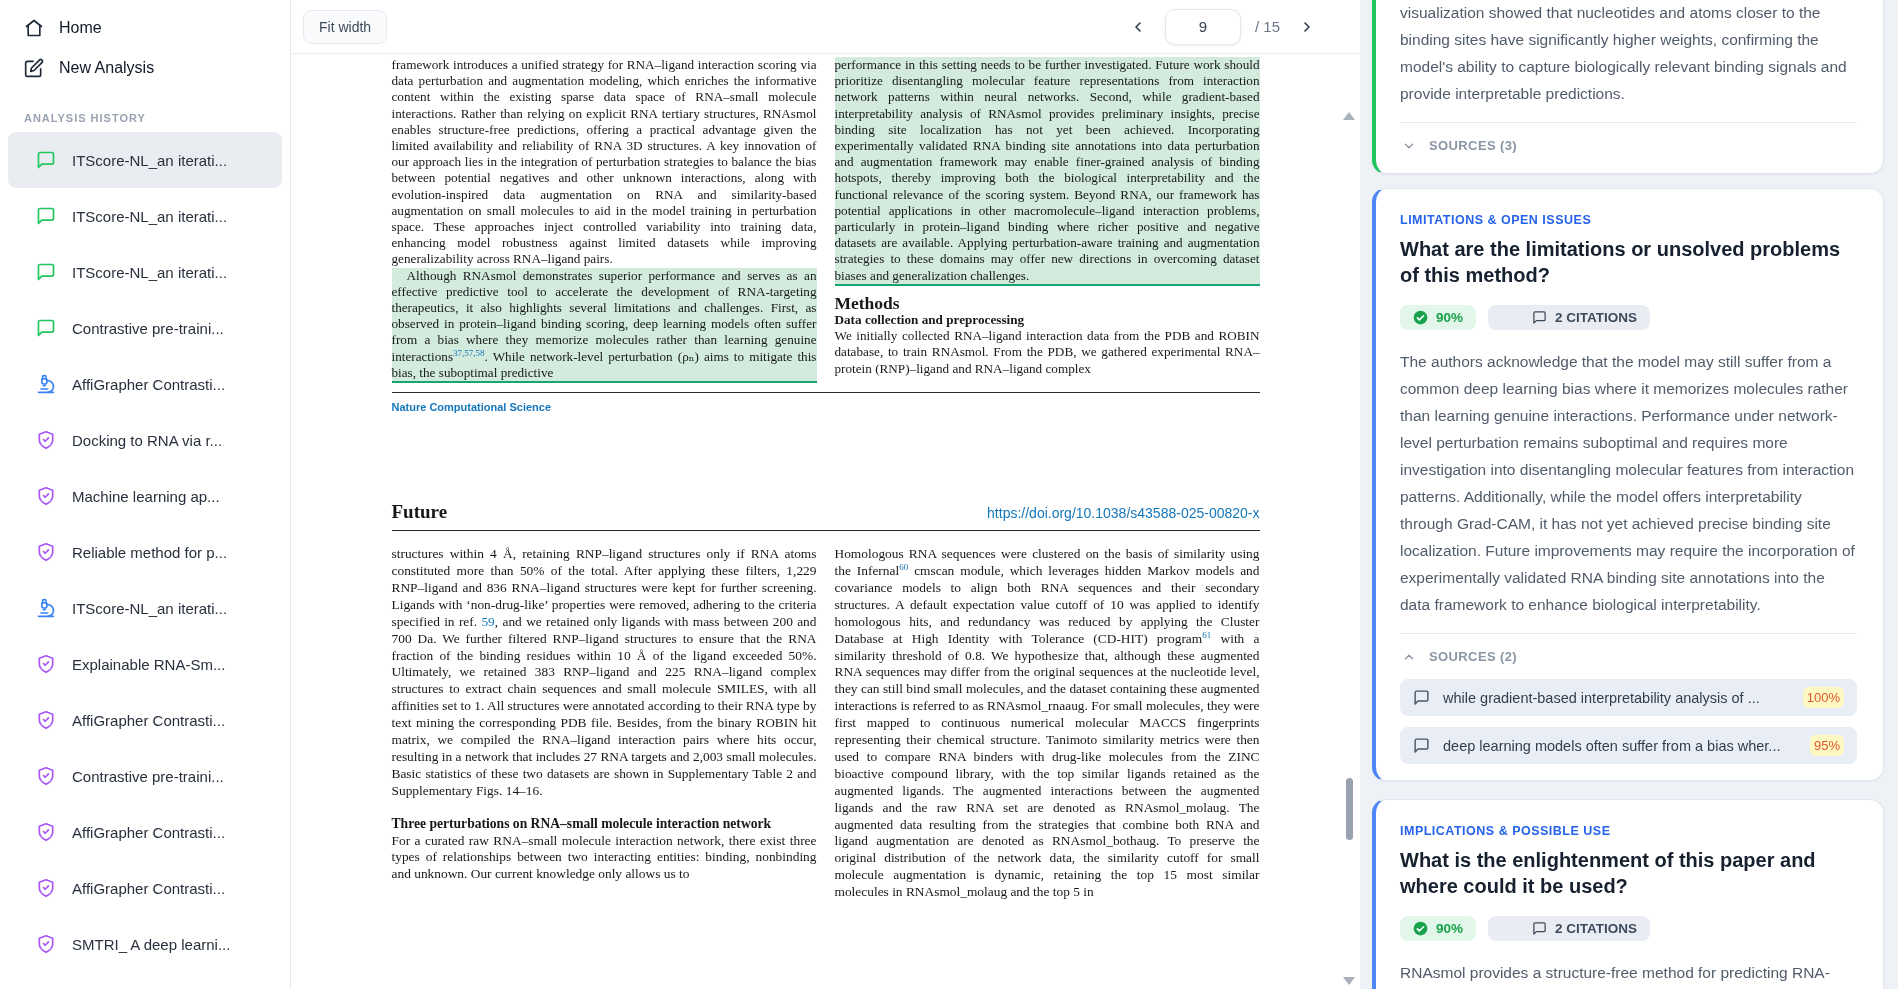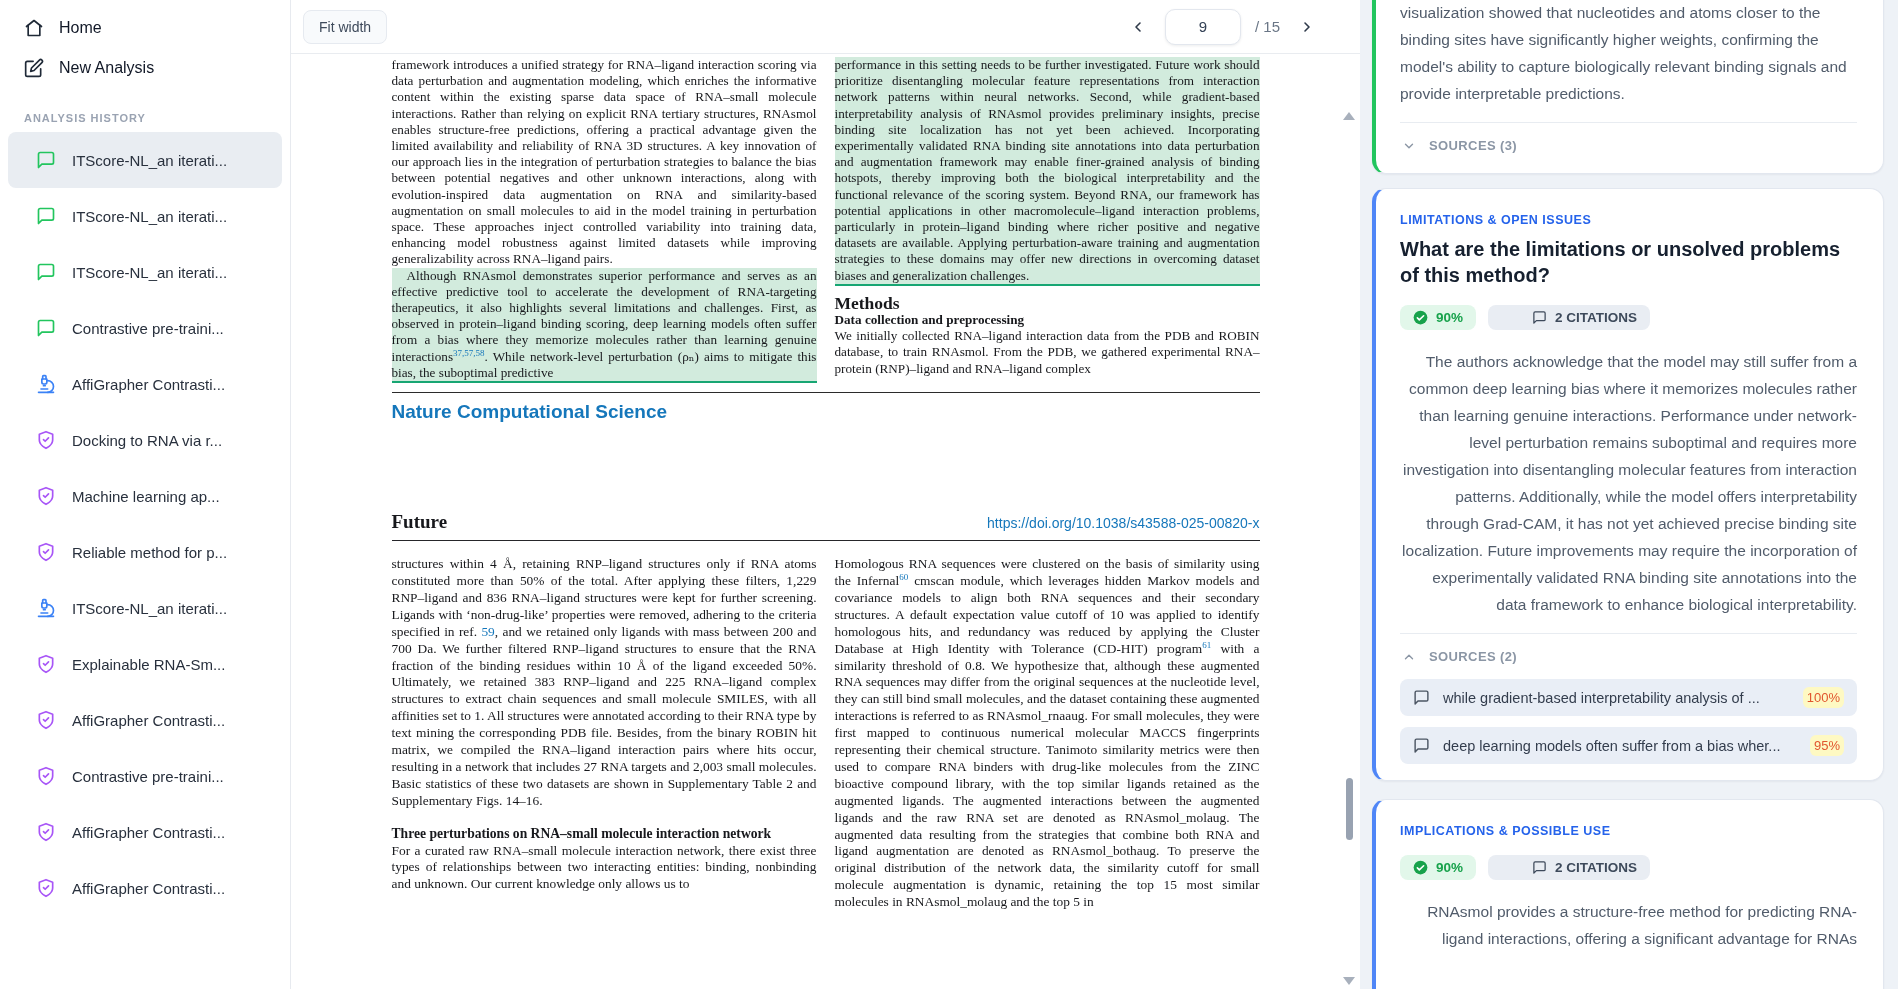--- a/index.html
+++ b/index.html
@@ -37,21 +37,21 @@
   .col { width:425px; font-size:13.2px; line-height:16.2px; text-align:justify; }
   .page9 .cols { padding-top:3px; }
   .hl { background:#d2ebdd; }
   .hl-ul { border-bottom:2.5px solid #17a673; }
   .indent { text-indent:15px; }
   sup.ref { color:#1577bb; font-size:9px; line-height:0; }
   .ref-inline { color:#1577bb; }
   .methods-h { font-size:17.5px; font-weight:700; text-align:left; margin:9px 0 1px; }
   .methods-sub { font-weight:700; text-align:left; }
   .page9-rule { border-top:1.3px solid #2b2b2b; margin-top:9px; }
-  .journal-footer { font-family:"Liberation Sans",sans-serif; color:#1577bb; font-weight:700; font-size:19px; padding-top:8px; }
+  .journal-footer { font-family:"Liberation Sans",sans-serif; color:#1577bb; font-weight:700; font-size:11px; padding-top:8px; }
   .page10 { margin-top:88px; }
   .p10-head { display:flex; justify-content:space-between; align-items:baseline; }
   .p10-article { font-size:19px; font-weight:700; }
   .p10-doi { font-family:"Liberation Sans",sans-serif; font-size:14px; color:#1577bb; text-decoration:none; font-weight:500; }
   .p10-rule { border-top:1.6px solid #26262a; margin-top:7px; }
   .page10 .cols { padding-top:15px; }
   .page10 .col { font-size:13.4px; line-height:16.9px; }
   .sub-h { font-weight:700; text-align:left; margin-top:16px; font-size:13.6px; }
 
   
@@ -71,21 +71,21 @@
   .card3 { margin-top:18px; padding-top:24px; height:300px; }
   .card-body { font-size:15.5px; line-height:27px; color:#515c6b; }
   .card-cat { font-size:12.5px; font-weight:700; color:#2563eb; letter-spacing:.04em; }
   .card-q { margin-top:9px; font-size:20px; line-height:26px; font-weight:700; color:#16202f; }
   .badge-row { display:flex; gap:12px; margin-top:17px; }
   .badge { display:inline-flex; align-items:center; gap:8px; font-size:13.5px; font-weight:700; padding:5px 13px; border-radius:8px; }
   .badge.green { background:#e2f7ea; color:#17a24b;text-align:center; }
   .badge.gray { background:#e9edf3; color:#3e4a5b;padding-left:44px; }
   .badge svg { width:15px; height:15px; }
   .badge.gray svg { stroke:#3e4a5b; fill:none; stroke-width:2; }
-  .card2 .card-body, .card3 .card-body { margin-top:18px;text-align:right; }
+  .card2 .card-body, .card3 .card-body { margin-top:18px; }
   .card-div { border-top:1px solid #e8ecf1; margin-top:15px; }
   .src-head { display:flex; align-items:center; gap:13px; padding:15px 2px 4px; color:#8b96a5; font-weight:700; font-size:13px; letter-spacing:.03em; cursor:pointer; }
   .src-head svg { width:14px; height:14px; stroke:#8b96a5; stroke-width:2.4; fill:none; }
   .src-row { display:flex; align-items:center; gap:13px; background:#e9eef6; border-radius:8px; padding:8px 13px; margin-top:11px; cursor:pointer; }
   .src-row svg { width:17px; height:17px; stroke:#4b5563; fill:none; stroke-width:2; flex:none; }
   .src-text { flex:1; font-size:14.5px; color:#333d4d; white-space:nowrap; overflow:hidden; }
   .src-score { background:#fef9c3; color:#e1562f; font-weight:400; font-size:13px; padding:3px 4px; border-radius:6px; }
   .chk { width:16px; height:16px; }
 </style>
 </head>
@@ -256,20 +256,28 @@
         </span>
         <span>AffiGrapher Contrasti...</span>
       </div>
     <div class="hist-item">
         <span class="hicon purple">
           <svg>
             <use href="#sym-shield"></use>
           </svg>
         </span>
         <span>AffiGrapher Contrasti...</span>
+      </div>
+    <div class="hist-item">
+        <span class="hicon purple">
+          <svg>
+            <use href="#sym-shield"></use>
+          </svg>
+        </span>
+        <span>SMTRI_ A deep learni...</span>
       </div>
     <div class="hist-item"></div>
   </aside>
 
   <main class="viewer">
     <div class="toolbar">
       <button class="fit-btn">Fit width</button>
       <div class="page-nav">
         <span class="nav-chev">
             <svg>
@@ -380,20 +388,21 @@
         <svg>
             <use href="#sym-chat"></use>
           </svg>
         <span class="src-text">deep learning models often suffer from a bias wher...</span>
         <span class="src-score">95%</span>
       </div>
     </div>
 
     <div class="card card3 acc-blue">
       <div class="card-cat">IMPLICATIONS &amp; POSSIBLE USE</div>
+      <div class="card-q">What is the enlightenment of this paper and where could it be used?</div>
       <div class="badge-row">
         <span class="badge green">
             <svg class="chk">
               <use href="#sym-check-circle"></use>
             </svg>
             <span>90%</span>
           </span>
         <span class="badge gray">
             <svg>
               <use href="#sym-chat"></use>

